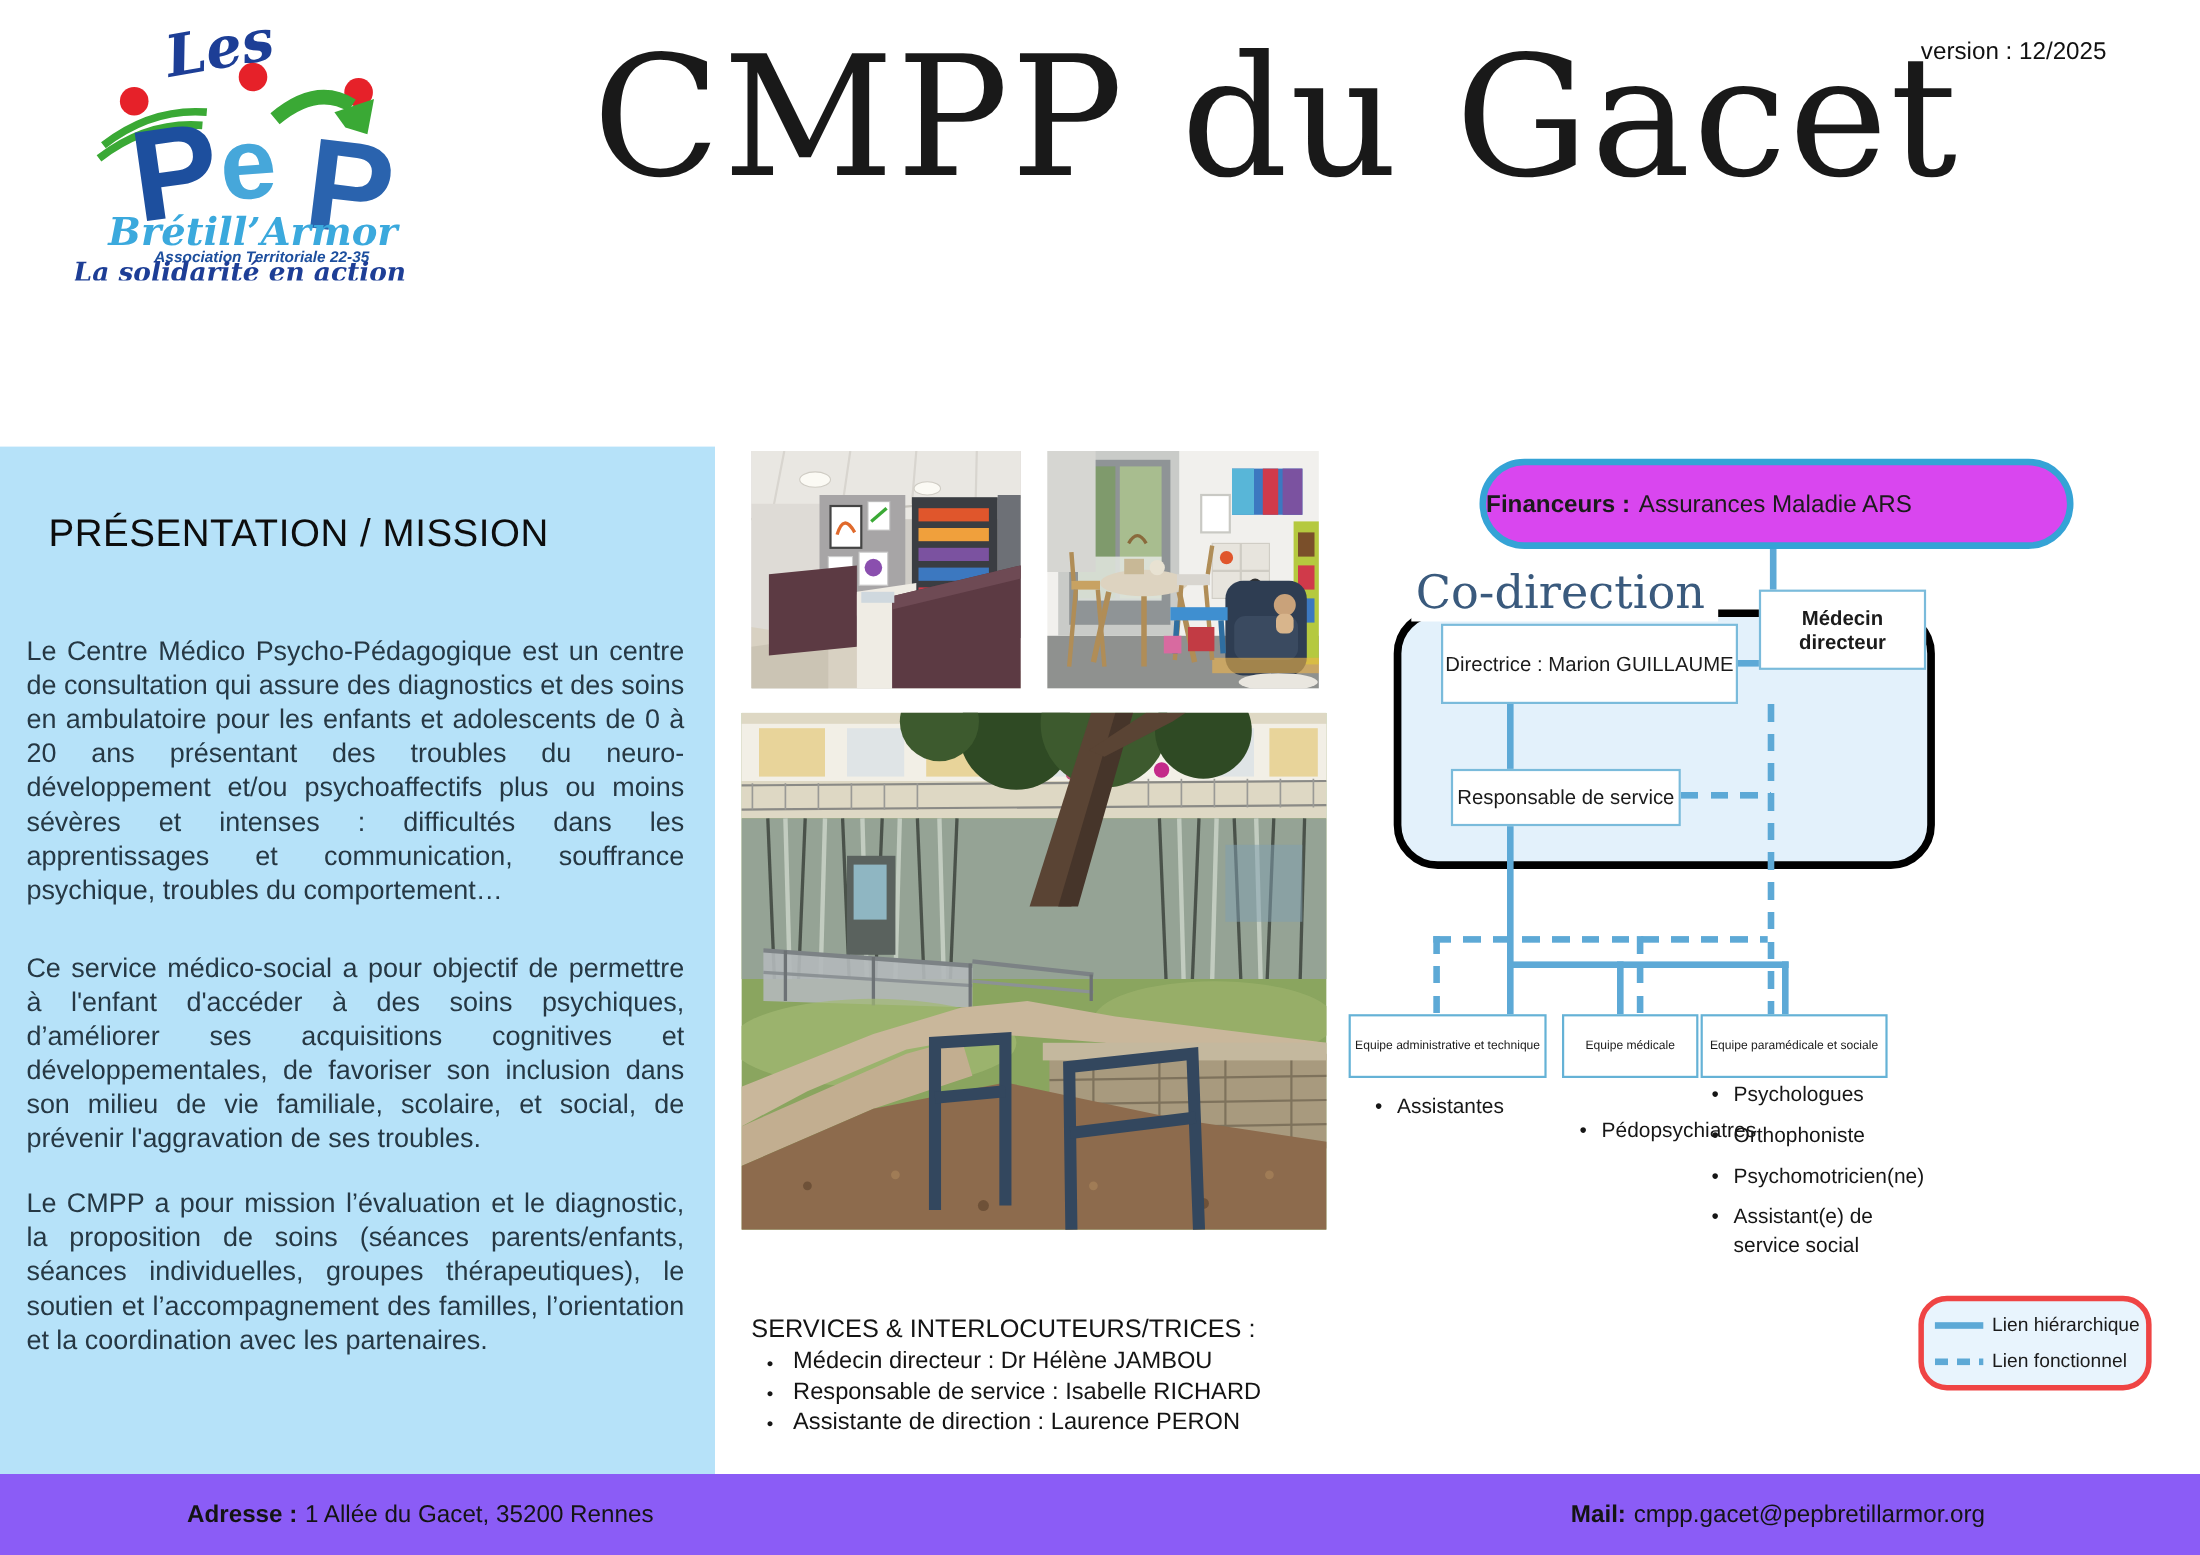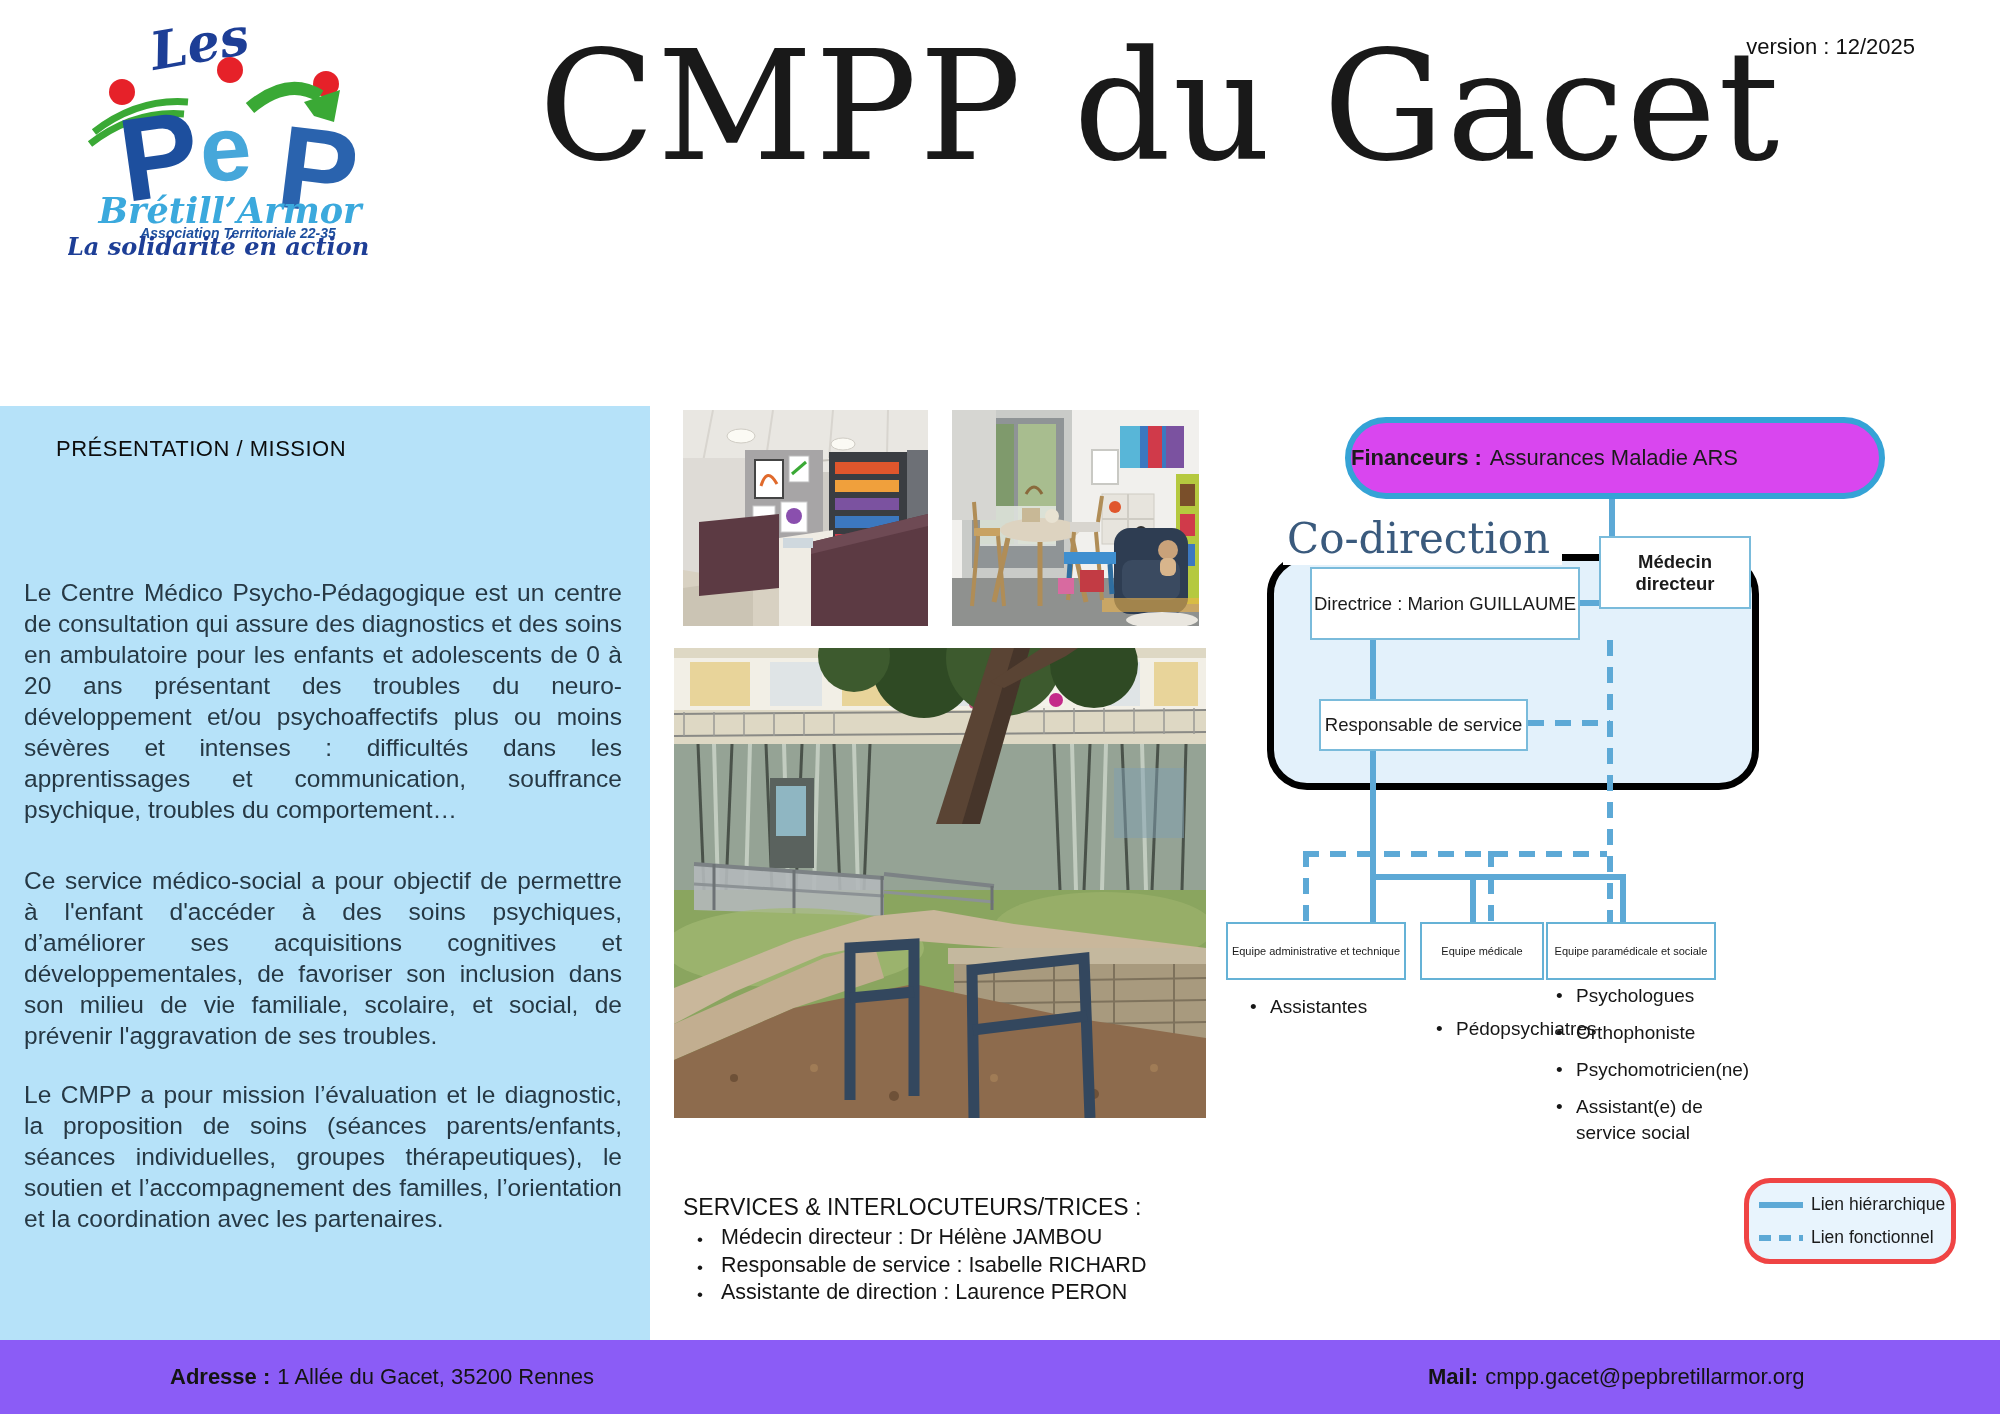--- a/index.html
+++ b/index.html
@@ -8,21 +8,21 @@
   .abs{position:absolute;}
 
   
   .main-title{left:400px;top:18px;width:1520px;text-align:center;
     font-family:"DejaVu Serif",serif;font-size:152px;font-weight:400;color:#191919;
     letter-spacing:2px;white-space:nowrap;}
   .version{left:1690px;top:34px;width:225px;text-align:right;font-size:22px;color:#111;}
 
   
   .mission-panel{left:0;top:406px;width:650px;height:934px;background:#b6e2f9;}
-  .mission-title{left:44px;top:436px;width:560px;font-size:22px;letter-spacing:.5px;color:#0d0d0d;margin-left:12px;}
+  .mission-title{left:44px;top:465px;width:560px;font-size:35px;letter-spacing:.5px;color:#0d0d0d;}
   .mission-text{left:24px;width:598px;font-size:24.5px;line-height:31px;color:#263844;
     text-align:justify;}
   .p1{top:552px;} .p2{top:840px;} .p3{top:1054px;}
 
   
   .photo{background:#fff;}
   .photo svg{display:block;width:100%;height:100%;}
 
   
   .pill{left:1345px;top:417px;width:540px;height:82px;background:#d946ef;border:6px solid #35a3d6;

